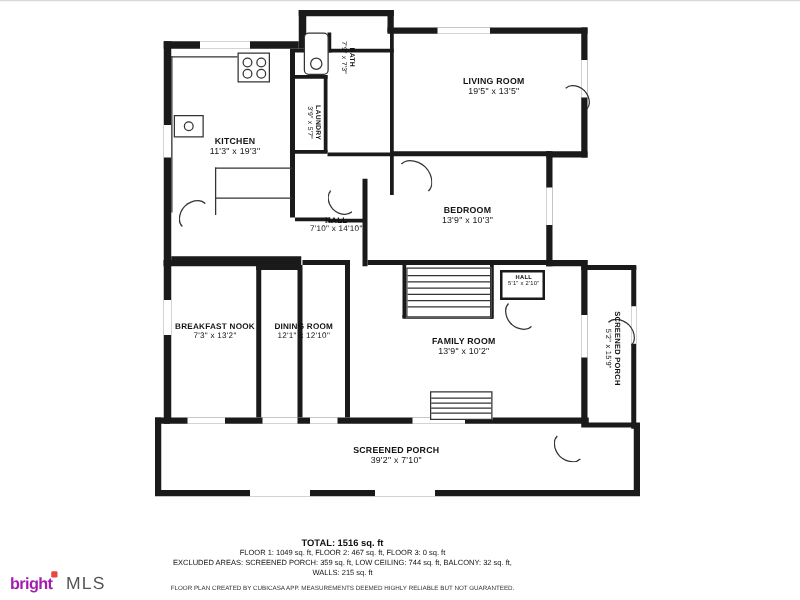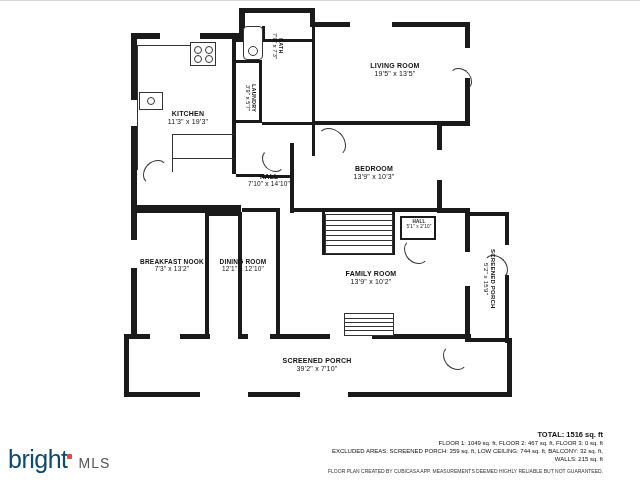--- a/index.html
+++ b/index.html
@@ -43,36 +43,36 @@
   .lbl .dim {
     display: block;
   }
   .lbl.v {
     writing-mode: vertical-rl;
     text-orientation: mixed;
   }
   .footer {
     position: absolute;
     left: 0;
-    width: 603px;
-    text-align: right;
+    width: 548px;
+    text-align: center;
     color: #111111;
   }
   .brand {
     position: absolute;
     left: 8px;
     bottom: 6px;
     display: flex;
     align-items: baseline;
     gap: 3px;
   }
   .brand .b1 {
-    font-size: 25px;
-    font-weight: normal;
-    color: #0c4a6e;
+    font-size: 13px;
+    font-weight: bold;
+    color: #a21caf;
     letter-spacing: -0.5px;
   }
   .brand .dot {
     display: inline-block;
     width: 5px; height: 5px;
     background: #e8473f;
     border-radius: 1px;
     position: relative;
     top: -9px;
     left: -4px;

